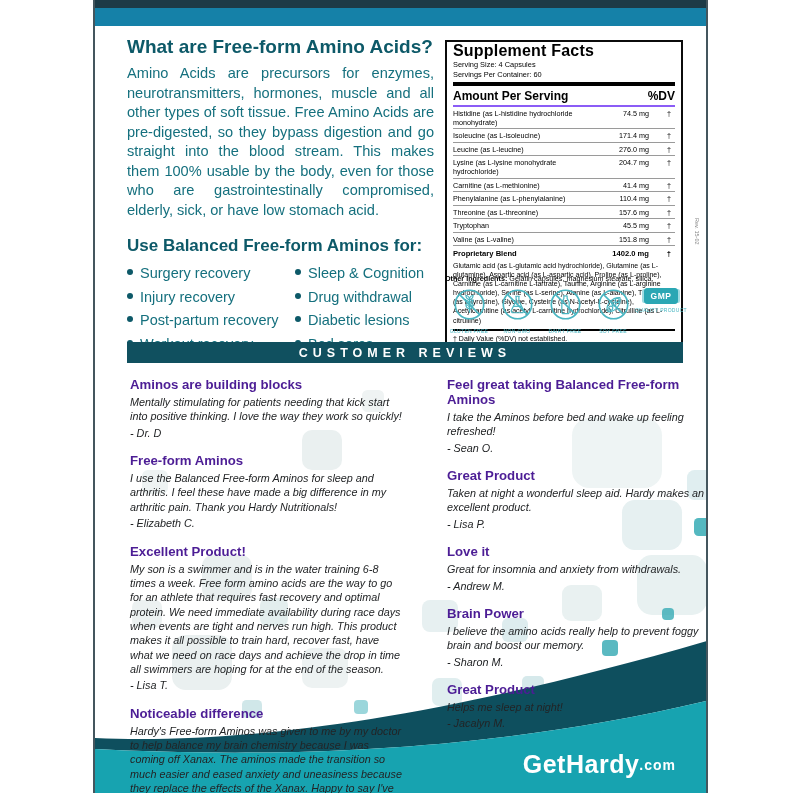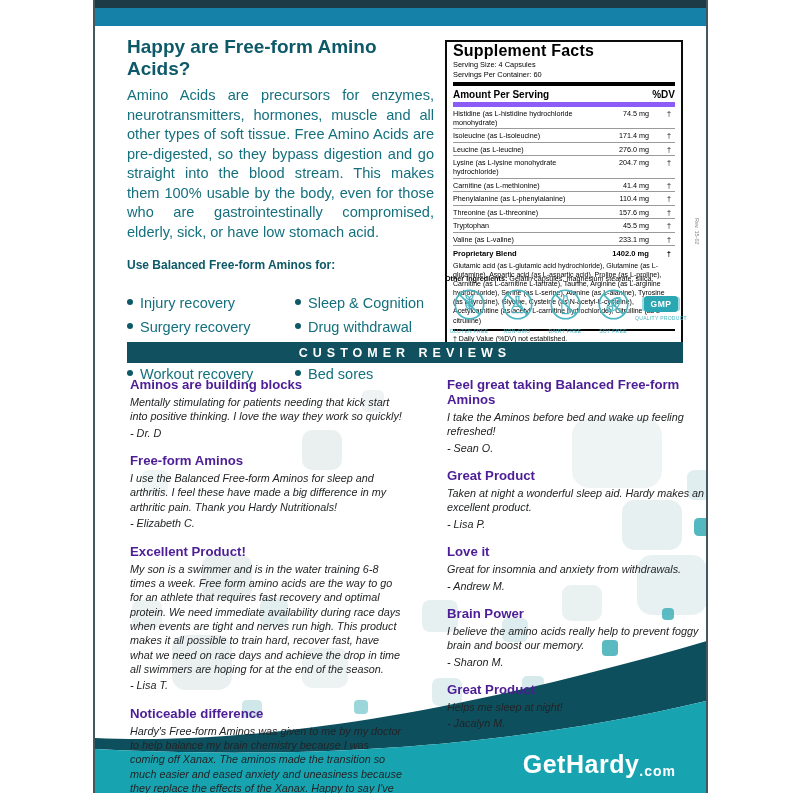--- a/index.html
+++ b/index.html
@@ -8,71 +8,71 @@
   .page { position:absolute; left:93px; top:0; width:615px; height:793px; background:#ffffff;
           border-left:2px solid #44565e; border-right:2px solid #44565e; overflow:hidden; }
 
   .band-dark { position:absolute; left:0; top:0; width:100%; height:8px; background:#1d3b47; z-index:4; }
   .band-teal { position:absolute; left:0; top:8px; width:100%; height:18px; background:#1581a8; z-index:4; }
 
   
   .intro { position:absolute; left:32px; top:36px; width:307px; z-index:2; }
   .intro h1 { font-size:19px; font-weight:bold; color:#0d5968; margin-bottom:6px; }
   .intro p  { font-size:14.6px; color:#15707e; line-height:1.34; text-align:justify; }
-  .use-head { font-size:12px; font-weight:bold; color:#0d5968; margin-top:16px; margin-bottom:20px; }
+  .use-head { font-size:17px; font-weight:bold; color:#0d5968; margin-top:16px; margin-bottom:6px; }
   .uses { display:flex; }
   .uses ul { list-style:none; }
   .uses ul:first-child { width:168px; }
   .uses li { font-size:14.5px; color:#15707e; line-height:1.62; padding-left:13px; position:relative; }
   .uses li::before { content:""; position:absolute; left:0; top:7px; width:6px; height:6px; border-radius:50%; background:#0d5968; }
 
   
   .sf { position:absolute; left:350px; top:40px; width:238px; border:2px solid #0b0b0b; background:#fff; padding:0 6px 3px; z-index:2; }
   .sf-title { font-size:16px; font-weight:bold; color:#000; letter-spacing:.2px; }
   .sf-serving { font-size:7.4px; color:#000; line-height:1.35; }
   .sf-bar { height:4px; background:#000; margin:2px 0; }
   .sf-bar.thin { height:2.5px; }
-  .sf-hdr { display:flex; justify-content:space-between; font-size:10px; font-weight:bold; padding:1.5px 0; border-bottom:5px solid #8b5cf6; }
+  .sf-hdr { display:flex; justify-content:space-between; font-size:12px; font-weight:bold; padding:1.5px 0; border-bottom:2px solid #8b5cf6; }
   .sf-row { display:flex; font-size:7.2px; padding:2px 0 1.5px; border-bottom:1px solid #9a9a9a; align-items:baseline; }
   .sf-row .n { flex:1; }
   .sf-row .a { width:48px; text-align:right; }
   .sf-row .d { width:26px; text-align:right; padding-right:4px; }
   .sf-row.blend { border-bottom:none; font-weight:bold; font-size:7.6px; padding-top:3px; }
   .sf-blendtxt { font-size:7px; line-height:1.3; color:#000; padding:1px 0 2px; }
   .sf-foot { font-size:7px; padding:1.5px 0 0; }
   .other-ing { position:absolute; left:350px; top:274px; width:266px; font-size:7.2px; color:#000; z-index:2; }
   .rev-note { position:absolute; left:599px; top:218px; font-size:5.5px; color:#888; writing-mode:vertical-rl; z-index:2; }
 
   
   .badges { position:absolute; left:351px; top:288px; width:238px; display:flex; justify-content:space-between; z-index:2; }
   .badge { width:46px; display:flex; flex-direction:column; align-items:center; }
   .badge svg { width:33px; height:33px; }
   .badge .lbl { font-size:5px; color:#49b6c2; margin-top:3px; letter-spacing:.3px; text-align:center; white-space:nowrap; }
-  .gmp-box { width:34px; height:16px; margin-top:8px; background:#2ba7b4; border:1px solid #2ba7b4; border-radius:3px;
+  .gmp-box { width:34px; height:16px; background:#2ba7b4; border:1px solid #2ba7b4; border-radius:3px;
              color:#fff; font-size:8.5px; font-weight:bold; display:flex; align-items:center; justify-content:center; letter-spacing:.5px;
              box-shadow:-3px 0 0 -1px #9fdbe2, 3px 0 0 -1px #9fdbe2; }
 
   
   .banner { position:absolute; left:32px; top:342px; width:556px; height:21px; background:#10505f; color:#fff;
             display:flex; align-items:center; justify-content:center; font-size:12.5px; font-weight:bold; letter-spacing:5px; z-index:2; }
   .rev-col { position:absolute; top:377px; z-index:2; }
   .rev-col.left  { left:35px;  width:272px; }
   .rev-col.right { left:320px; width:268px;margin-left:32px; }
   .review { margin-bottom:13px; }
   .review h3 { font-size:13.2px; font-weight:bold; color:#4c1d95; margin-bottom:3px; }
   .review p  { font-size:10.8px; color:#222426; line-height:1.33;font-style:italic; }
   .review .auth { margin-top:2px; }
 
   
   .decor { position:absolute; inset:0; z-index:0; overflow:hidden; }
   .decor div { position:absolute; }
 
   
   .swoosh { position:absolute; left:0; bottom:0; width:615px; height:170px; z-index:1; }
-  .brand { position:absolute; right:30px; bottom:14px; z-index:3; color:#fff; display:flex; align-items:flex-end; }
+  .brand { position:absolute; right:30px; bottom:14px; z-index:3; color:#fff; display:flex; align-items:center; }
   .brand .b1 { font-size:25px; font-weight:bold; letter-spacing:.5px; }
   .brand .b2 { font-size:14px; font-weight:bold; letter-spacing:1px; }
 </style>
 </head>
 <body>
 
 <div class="page">
 
   <div class="decor">
       <div style="left: 207px; top: 430px; width: 40px; height: 40px; background: rgb(234, 240, 240); opacity: 1; border-radius: 10px;"></div>
@@ -96,27 +96,27 @@
       <div style="left: 259px; top: 700px; width: 14px; height: 14px; background: rgb(144, 209, 215); opacity: 0.9; border-radius: 4px;"></div>
       <div style="left: 147px; top: 700px; width: 20px; height: 18px; background: rgb(208, 231, 233); opacity: 1; border-radius: 4.5px;"></div>
       <div style="left: 47px; top: 470px; width: 26px; height: 24px; background: rgb(238, 243, 243); opacity: 1; border-radius: 6px;"></div>
       <div style="left: 37px; top: 600px; width: 30px; height: 28px; background: rgb(236, 241, 241); opacity: 1; border-radius: 7px;"></div>
     </div>
 
   <div class="band-dark"></div>
   <div class="band-teal"></div>
 
   <div class="intro">
-    <h1>Happy are Free-form Amino Acids?</h1>
+    <h1>What are Free-form Amino Acids?</h1>
     <p>Amino Acids are precursors for enzymes, neurotransmitters, hormones, muscle and all other types of soft tissue. Free Amino Acids are pre-digested, so they bypass digestion and go straight into the blood stream. This makes them 100% usable by the body, even for those who are gastrointestinally compromised, elderly, sick, or have low stomach acid.</p>
     <div class="use-head">Use Balanced Free-form Aminos for:</div>
     <div class="uses">
       <ul>
+        <li>Surgery recovery</li>
         <li>Injury recovery</li>
-        <li>Surgery recovery</li>
         <li>Post-partum recovery</li>
         <li>Workout recovery</li>
       </ul>
       <ul>
         <li>Sleep &amp; Cognition</li>
         <li>Drug withdrawal</li>
         <li>Diabetic lesions</li>
         <li>Bed sores</li>
       </ul>
     </div>
@@ -166,21 +166,21 @@
         <span class="a">157.6 mg</span>
         <span class="d">†</span>
       </div>
     <div class="sf-row">
         <span class="n">Tryptophan</span>
         <span class="a">45.5 mg</span>
         <span class="d">†</span>
       </div>
     <div class="sf-row">
         <span class="n">Valine (as L-valine)</span>
-        <span class="a">233.1 mg</span>
+        <span class="a">151.8 mg</span>
         <span class="d">†</span>
       </div>
     <div class="sf-row blend">
         <span class="n">Proprietary Blend</span>
         <span class="a">1402.0 mg</span>
         <span class="d">†</span>
       </div>
     <div class="sf-blendtxt">Glutamic acid (as L-glutamic acid hydrochloride), Glutamine (as L-glutamine), Aspartic acid (as L-aspartic acid), Proline (as L-proline), Carnitine (as L-carnitine L-tartrate), Taurine, Arginine (as L-arginine hydrochloride), Serine (as L-serine), Alanine (as L-alanine), Tyrosine (as L-tyrosine), Glycine, Cysteine (as N-acetyl-L-cysteine), Acetylcarnitine (as acetyl L-carnitine hydrochloride), Citrulline (as L-citrulline)</div>
     <div class="sf-bar thin"></div>
     <div class="sf-foot">† Daily Value (%DV) not established.</div>

